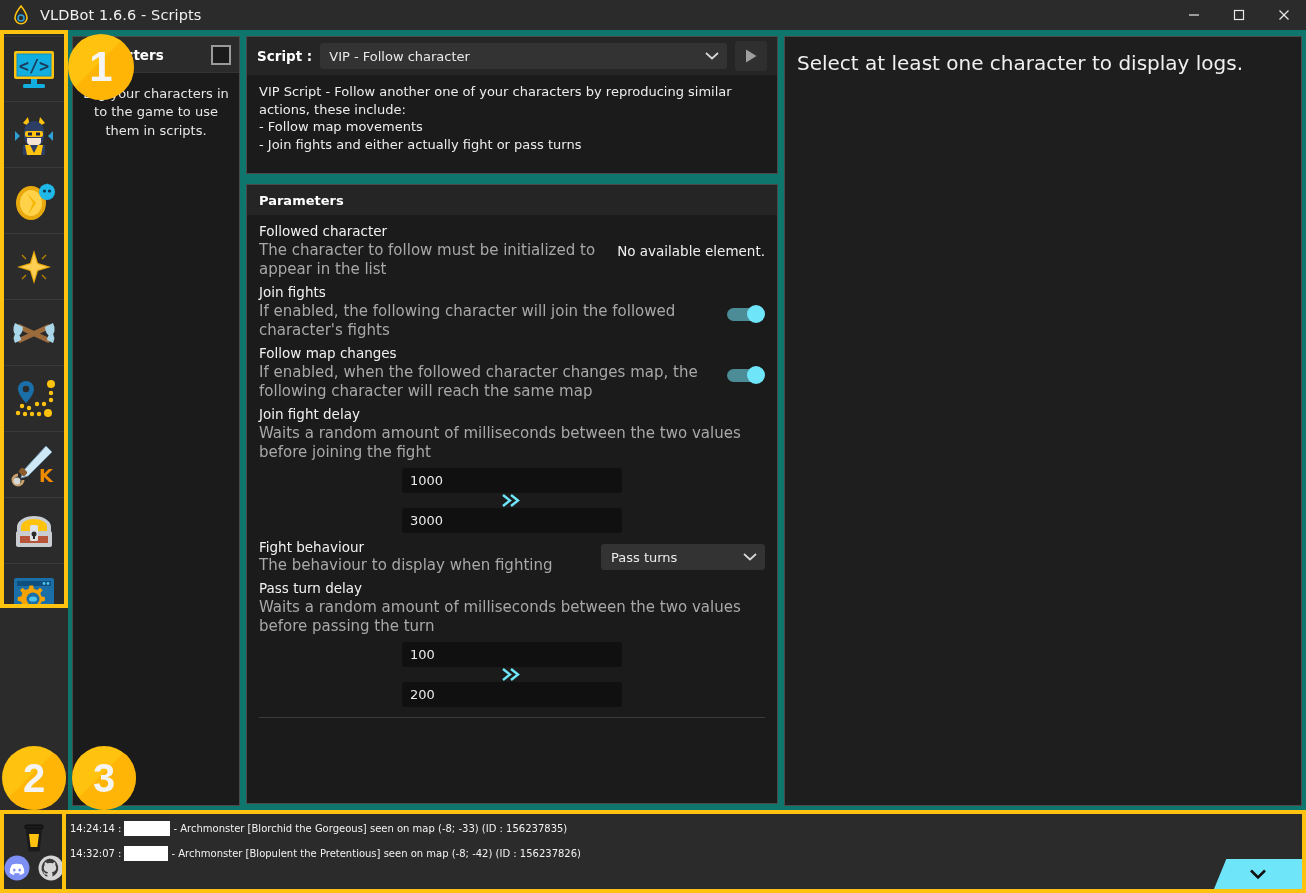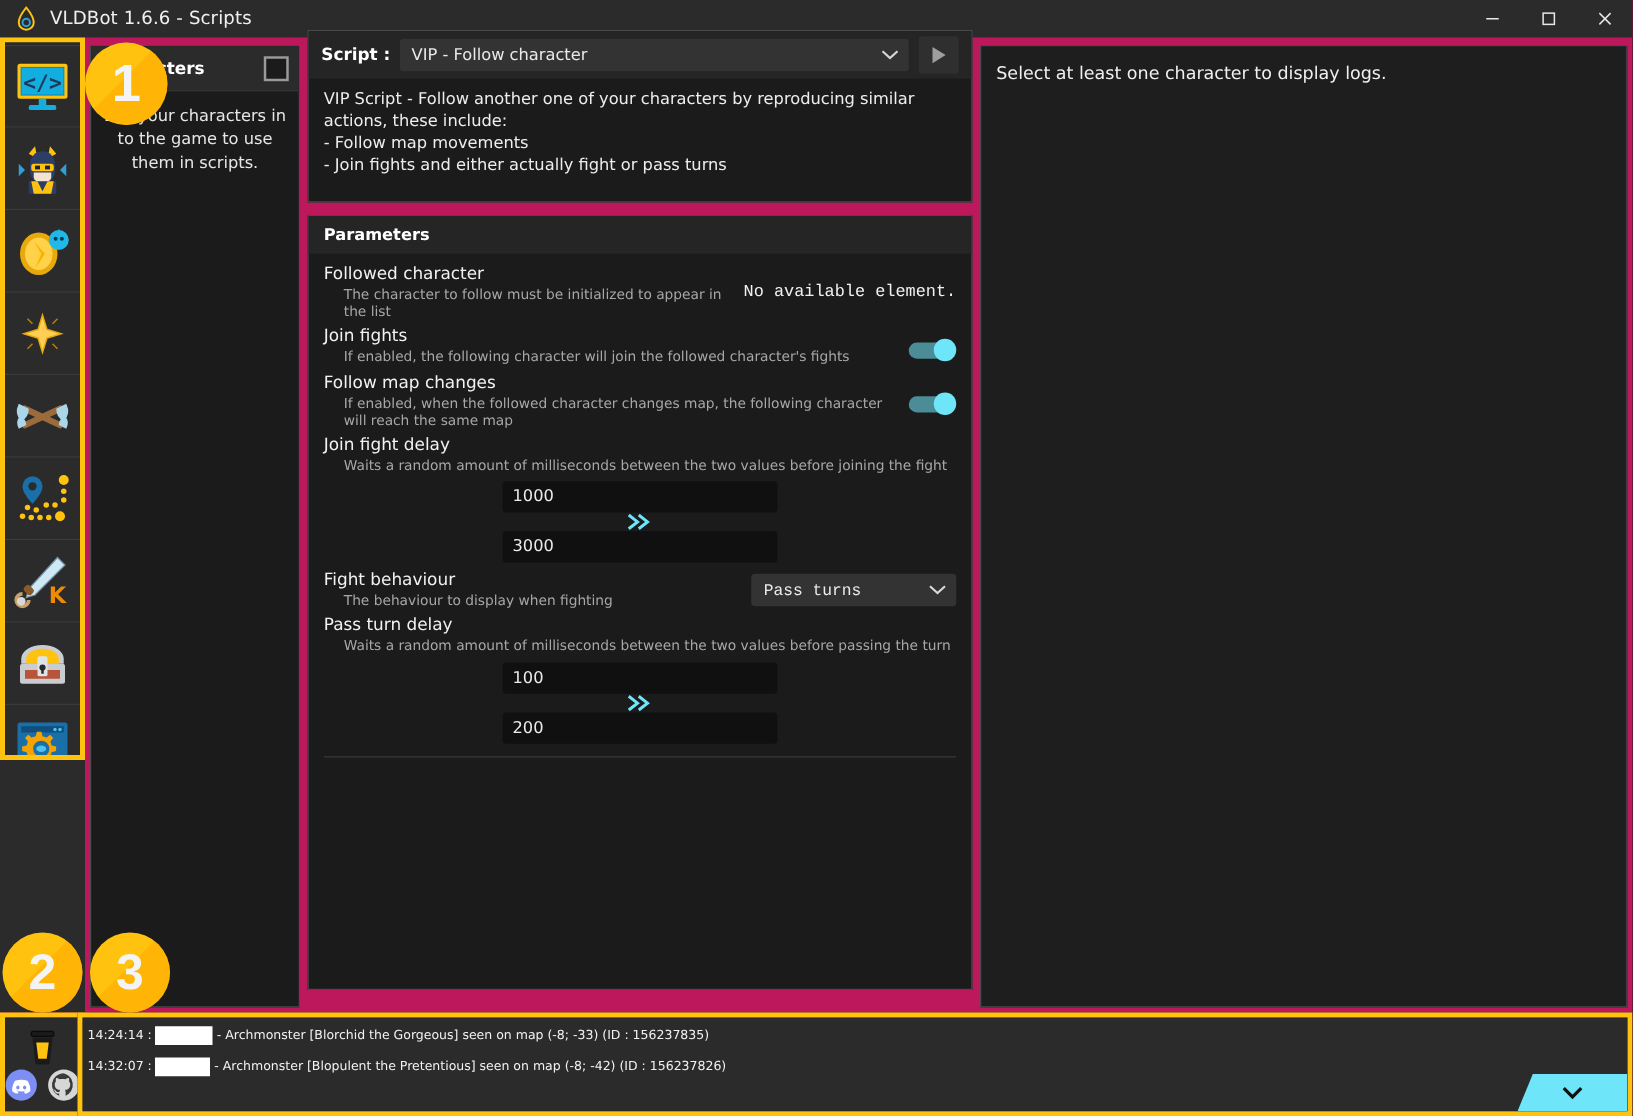--- a/index.html
+++ b/index.html
@@ -5,21 +5,21 @@
   * { box-sizing: border-box; margin: 0; padding: 0; }
   html, body {
     width: 1306px; height: 893px;
     background: #1e1e1e;
     font-family: "DejaVu Sans", sans-serif;
     overflow: hidden;
   }
   .app {
     position: relative;
     width: 1306px; height: 893px;
-    background: #be185d;
+    background: #0f766e;
   }
 
   
   .titlebar {
     position: absolute; left: 0; top: 0;
     width: 1306px; height: 30px;
     background: #2b2b2b;
     display: flex; align-items: center;
   }
   .title-icon {
@@ -113,21 +113,21 @@
   .chars-body {
     padding: 12px 8px;
     color: #e6e6e6;
     font-size: 13px;
     line-height: 1.42;
     text-align: center;
   }
 
   
   .script-col {
-    position: absolute; left: 246px; top: 24px;
+    position: absolute; left: 246px; top: 36px;
     width: 532px; height: 770px;
   }
   .script-box {
     background: #1b1b1b;
     border: 1px solid #4a4a4a;
     height: 138px;
   }
   .script-head {
     height: 38px;
     background: #252525;
@@ -186,26 +186,25 @@
   .params-body { padding: 8px 12px 0 12px; }
 
   .prm {
     position: relative;
     padding-right: 0;
     margin-bottom: 4px;
   }
   .prm-row { display: flex; align-items: center; }
   .prm-txt { flex: 1; min-width: 0; }
   .prm-name { color: #f2f2f2; font-size: 13.5px; line-height: 1.25; }
-  .prm-sub { color: #a8a8a8; font-size: 11px; line-height: 1.3; margin-top: 1px; margin-left: 16px; }
+  .prm-sub { color: #a8a8a8; font-size: 15px; line-height: 1.3; margin-top: 1px; }
   .prm-right {
     flex: 0 0 auto;
     display: flex; align-items: center;
     padding-left: 10px;
-    font-family: Liberation Mono, monospace;
   }
   .no-elem { color: #f0f0f0; font-size: 13.5px; white-space: nowrap; }
 
   .toggle {
     width: 38px; height: 18px;
     position: relative;
     display: inline-block;
   }
   .toggle .track {
     position: absolute; left: 0; top: 3px;
@@ -255,21 +254,21 @@
   }
 
   
   .right-panel {
     position: absolute; left: 784px; top: 36px;
     width: 518px; height: 770px;
     background: #1e1e1e;
     border: 1px solid #4a4a4a;
   }
   .right-msg {
-    color: #f0f0f0; font-size: 14px;
+    color: #f0f0f0; font-size: 20px;
     padding: 14px 12px;
   }
 
   
   .botlog-wrap {
     position: absolute; left: 62px; top: 810px;
     width: 1244px; height: 83px;
     border: 4px solid #FFC20E;
     background: #2b2b2b;
     overflow: hidden;

